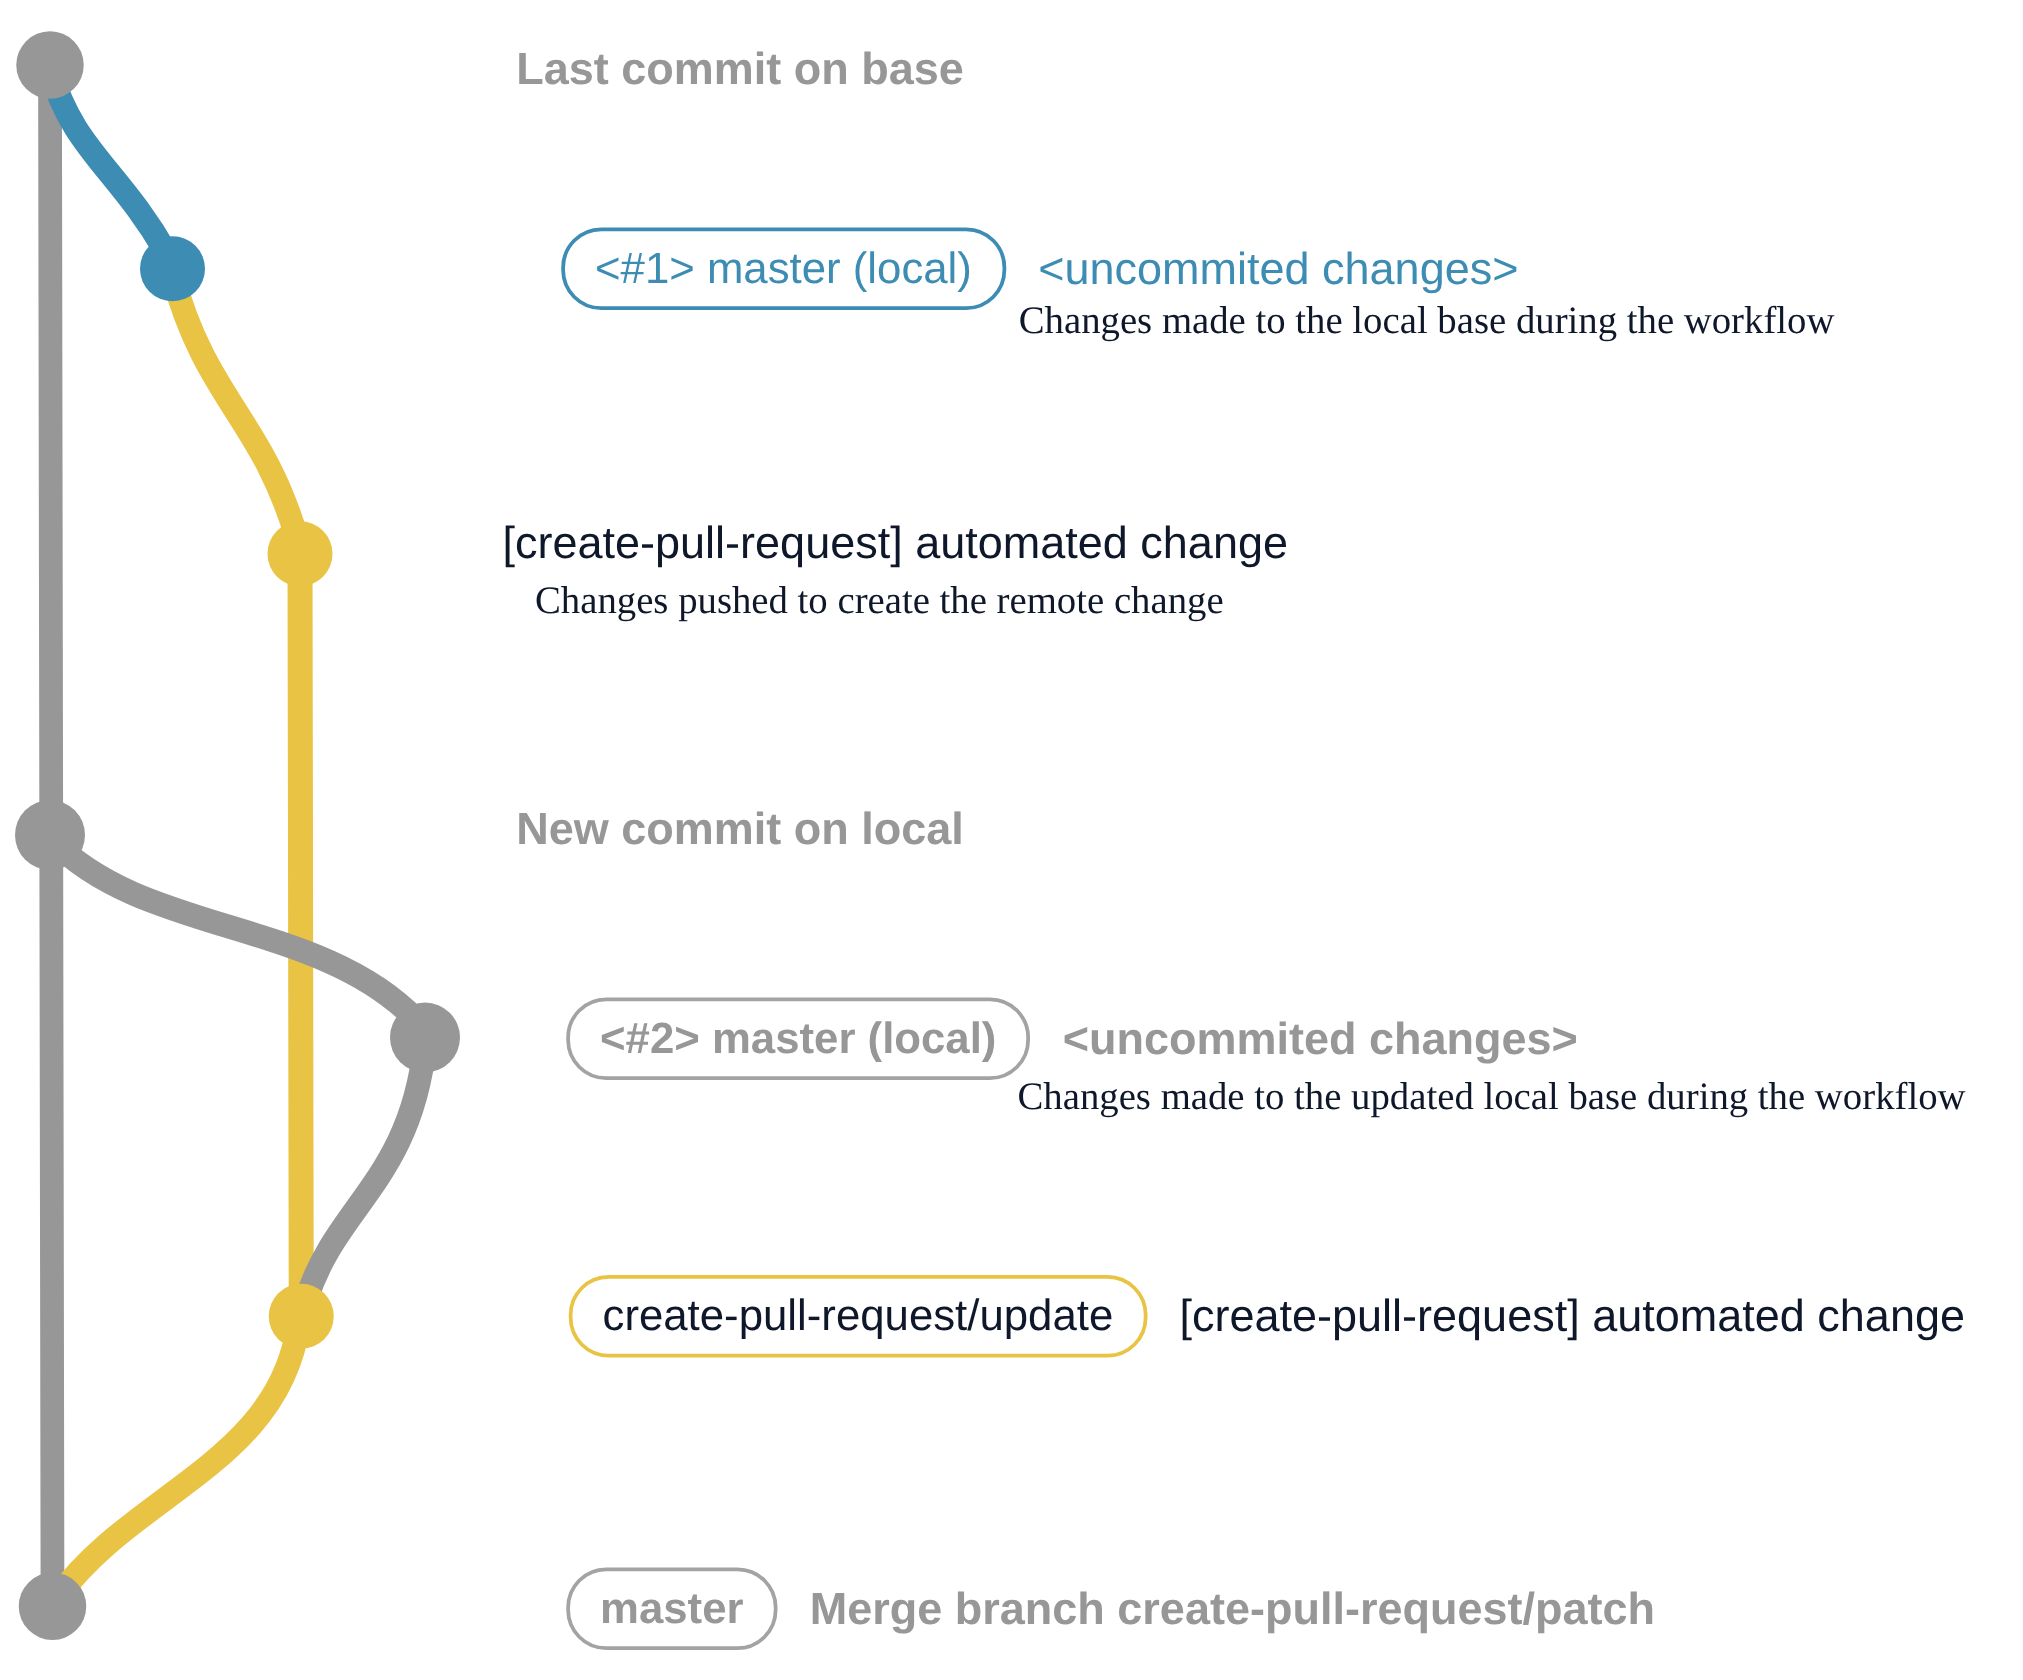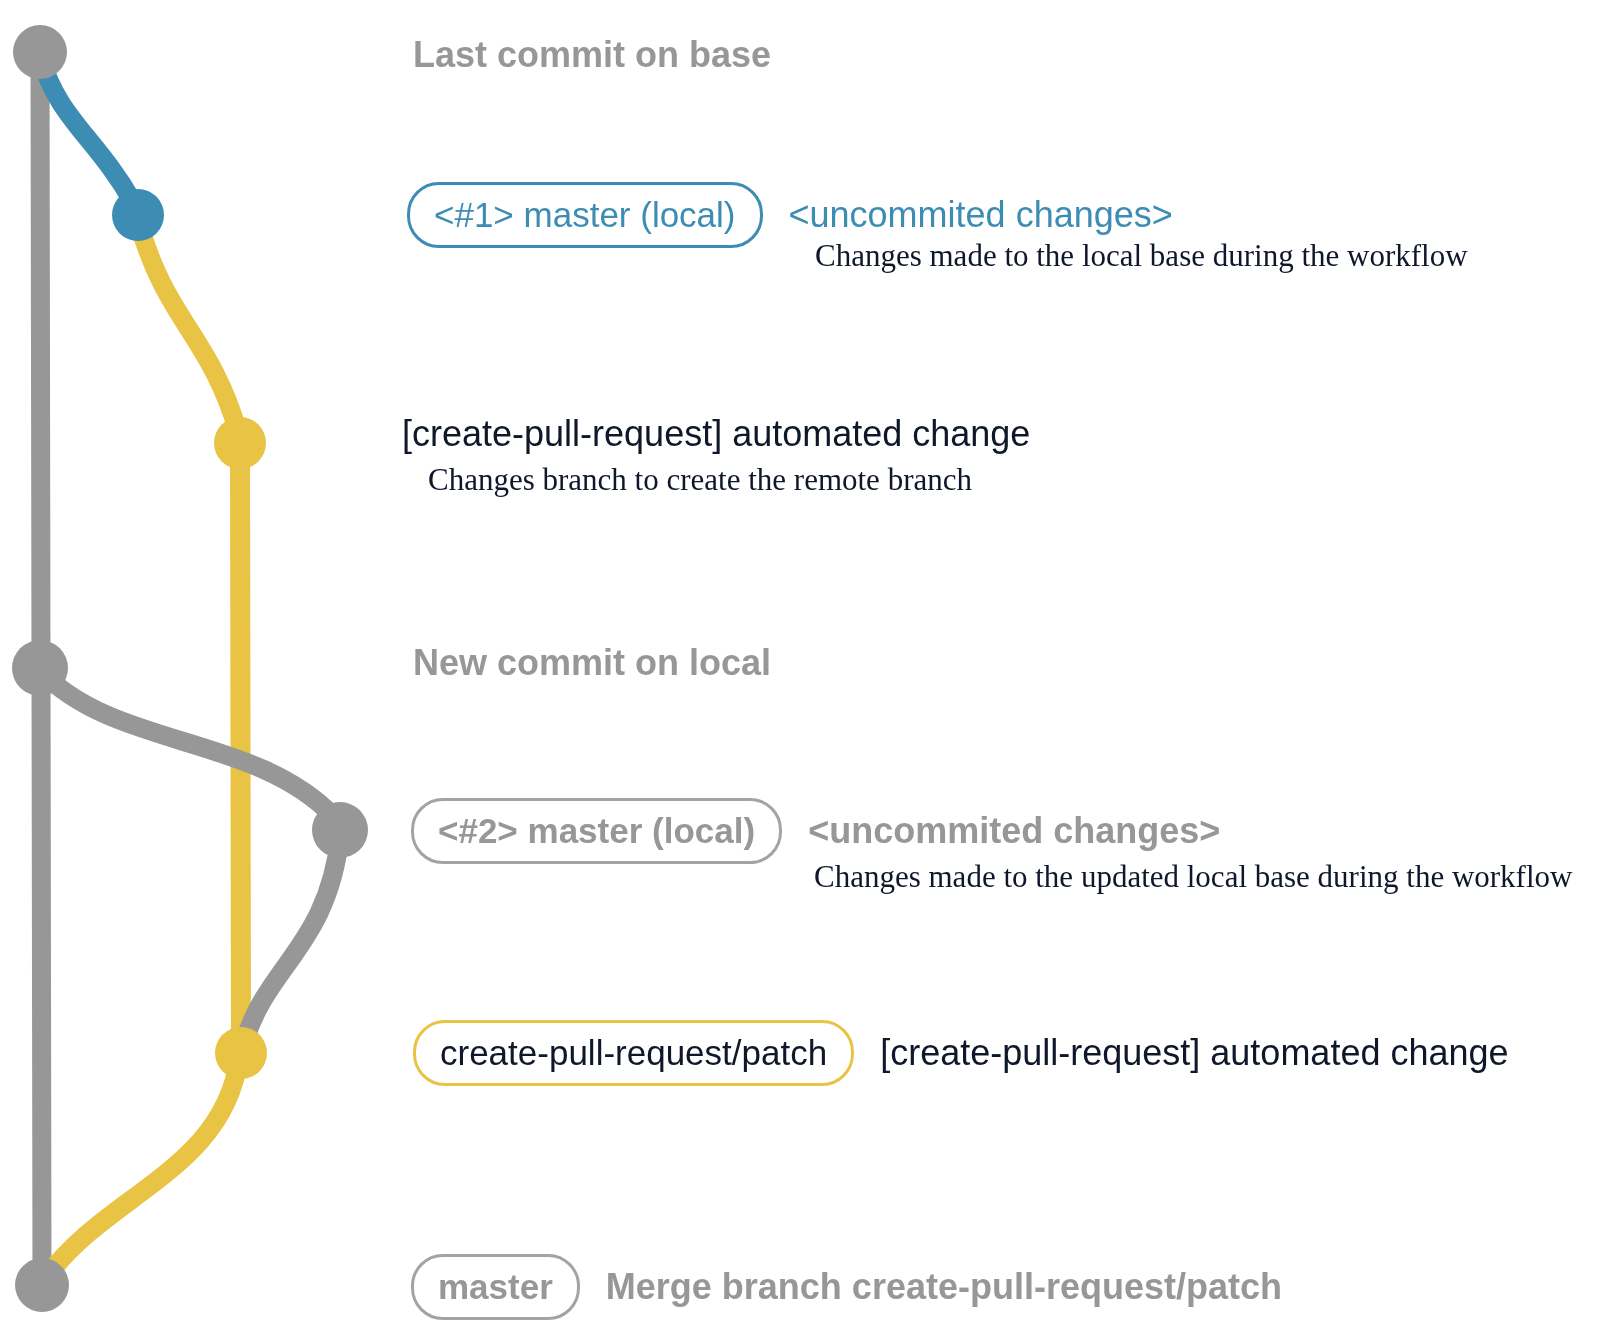--- a/index.html
+++ b/index.html
@@ -21,20 +21,21 @@
     white-space:nowrap;
     font-size:36px;
   }
   .tag{
     display:inline-block;
     border:3px solid;
     border-radius:32px;
     padding:9px 24px;
     font-size:35px;
     line-height:1.2;
+    margin-left:42px;
   }
   .msg{font-size:36px;line-height:1.2;}
   .gray{color:#979797;font-weight:bold;}
   .blue{color:#3c8cb3;}
   .yellow{color:#0f172a;}
   .tag.gray{border-color:#a3a3a3;}
   .tag.blue{border-color:#3c8cb3;}
   .tag.yellow{border-color:#e9c344;}
   .note{
     position:absolute;
@@ -75,34 +76,34 @@
 
   <div class="row" style="left:407px;top:215px;">
     <span class="tag blue">&lt;#1&gt; master (local)</span>
     <span class="msg blue">&lt;uncommited changes&gt;</span>
   </div>
   <div class="note" style="left:815px;top:256px;">Changes made to the local base during the workflow</div>
 
   <div class="row" style="left:402px;top:434px;">
     <span class="msg yellow">[create-pull-request] automated change</span>
   </div>
-  <div class="note" style="left:428px;top:480px;">Changes branch to create the remote branch</div>
+  <div class="note" style="left:428px;top:480px;">Changes pushed to create the remote change</div>
 
   <div class="row" style="left:413px;top:663px;">
     <span class="msg gray">New commit on local</span>
   </div>
 
   <div class="row" style="left:411px;top:831px;">
     <span class="tag gray">&lt;#2&gt; master (local)</span>
     <span class="msg gray">&lt;uncommited changes&gt;</span>
   </div>
   <div class="note" style="left:814px;top:877px;">Changes made to the updated local base during the workflow</div>
 
   <div class="row" style="left:413px;top:1053px;">
-    <span class="tag yellow">create-pull-request/patch</span>
+    <span class="tag yellow">create-pull-request/update</span>
     <span class="msg yellow">[create-pull-request] automated change</span>
   </div>
 
   <div class="row" style="left:411px;top:1287px;">
     <span class="tag gray">master</span>
     <span class="msg gray">Merge branch create-pull-request/patch</span>
   </div>
 
 </div>
 

